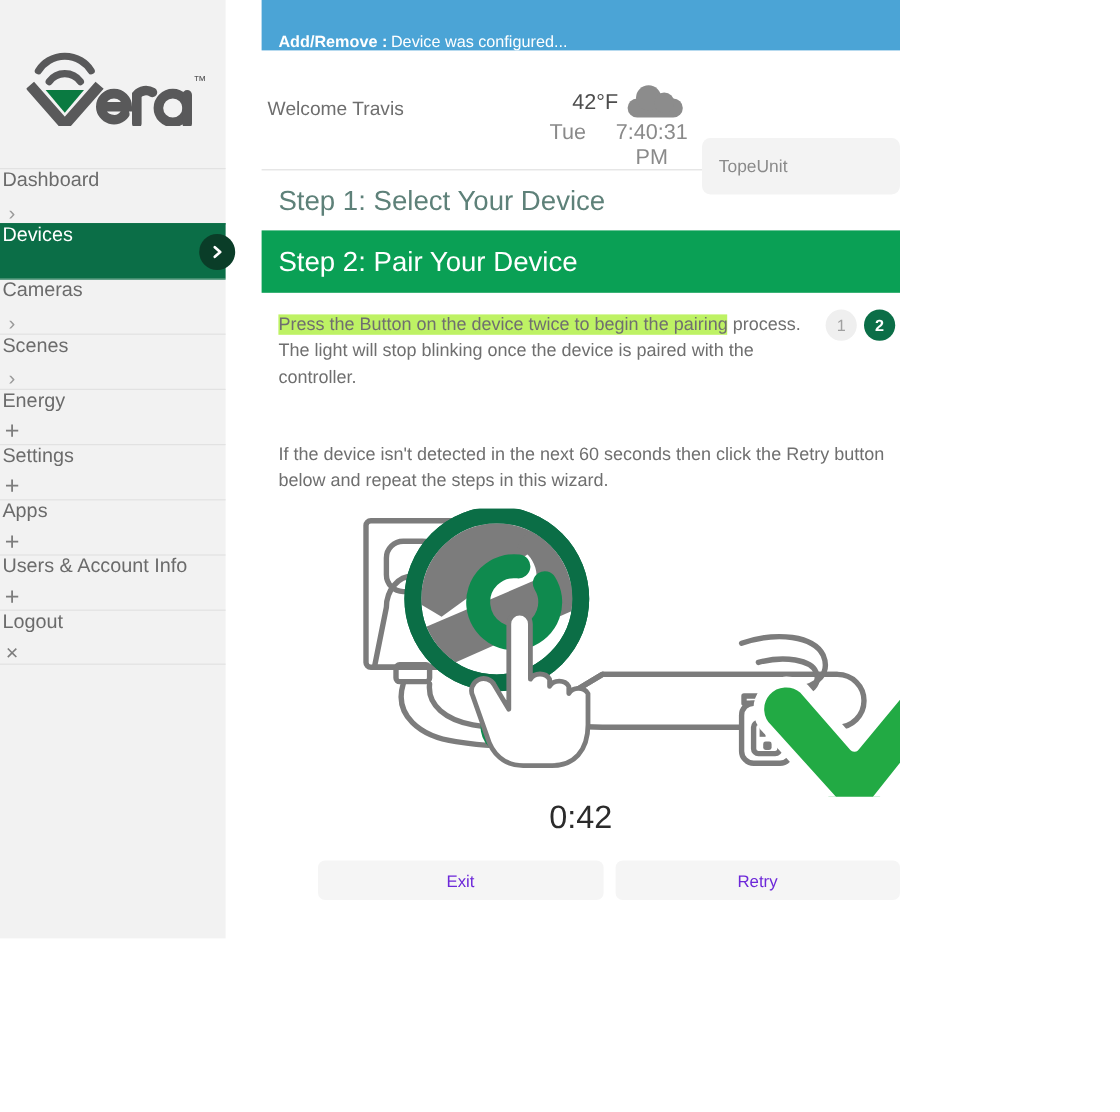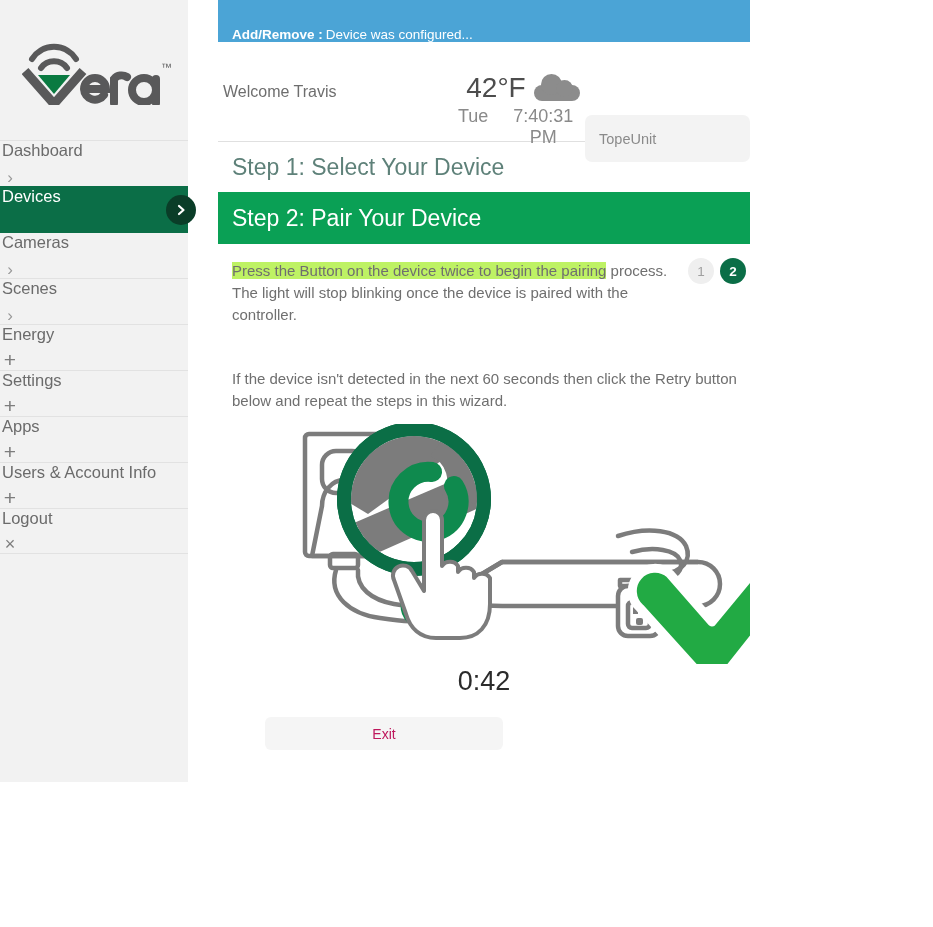--- a/index.html
+++ b/index.html
@@ -75,21 +75,21 @@
     display: flex; align-items: center;
     position: relative;
     border-bottom: 1px solid #e0e0e0;
   }
   #welcome-text { font-size: 16px; color: #6e6e6e; padding-left: 5px; }
   #weather {
     position: absolute; left: 240px; top: 30px;
     width: 130px; text-align: center;
   }
   #weather-top { display: flex; align-items: center; justify-content: center; gap: 8px; }
-  #temp { font-size: 28px; color: #4d4d4d; }
+  #temp { font-size: 18px; color: #4d4d4d; }
   .cloud-icon { position: relative; width: 46px; height: 26px; }
   .cloud-icon .c-body {
     position: absolute; left: 0; bottom: 0;
     width: 46px; height: 16px; background: #8c8c8c; border-radius: 9px;
   }
   .cloud-icon .c-b1 {
     position: absolute; left: 7px; bottom: 6px;
     width: 21px; height: 21px; background: #8c8c8c; border-radius: 50%;
   }
   .cloud-icon .c-b2 {
@@ -157,21 +157,21 @@
     margin-top: 2px;
   }
 
   #button-row {
     display: flex; gap: 10px;
     padding: 20px 0 0 47px;
   }
   .wiz-btn {
     width: 238px; height: 33px;
     background: #f5f5f5; border: none; border-radius: 6px;
-    color: #be185d; font-size: 14px;
+    color: #6d28d9; font-size: 14px;
     font-family: "Liberation Sans", sans-serif;
     cursor: pointer;
   }
 </style>
 </head>
 <body>
 
 <div id="app">
 
   <aside id="sidebar">
@@ -361,16 +361,17 @@
         </g>
 
         <path d="M452 150 l42 48 l76 -92 a20 20 0 0 1 34 22 l-92 116 a22 22 0 0 1 -34 2 l-56 -62 a20 20 0 0 1 30 -34 z" fill="#22aa44" stroke="#ffffff" stroke-width="9" stroke-linejoin="round"></path>
       </svg>
     </div>
 
     <div id="timer">0:42</div>
 
     <div id="button-row">
       <button class="wiz-btn">Exit</button>
+      <button class="wiz-btn">Retry</button>
     </div>
 
   </main>
 </div>
 
 </body></html>

